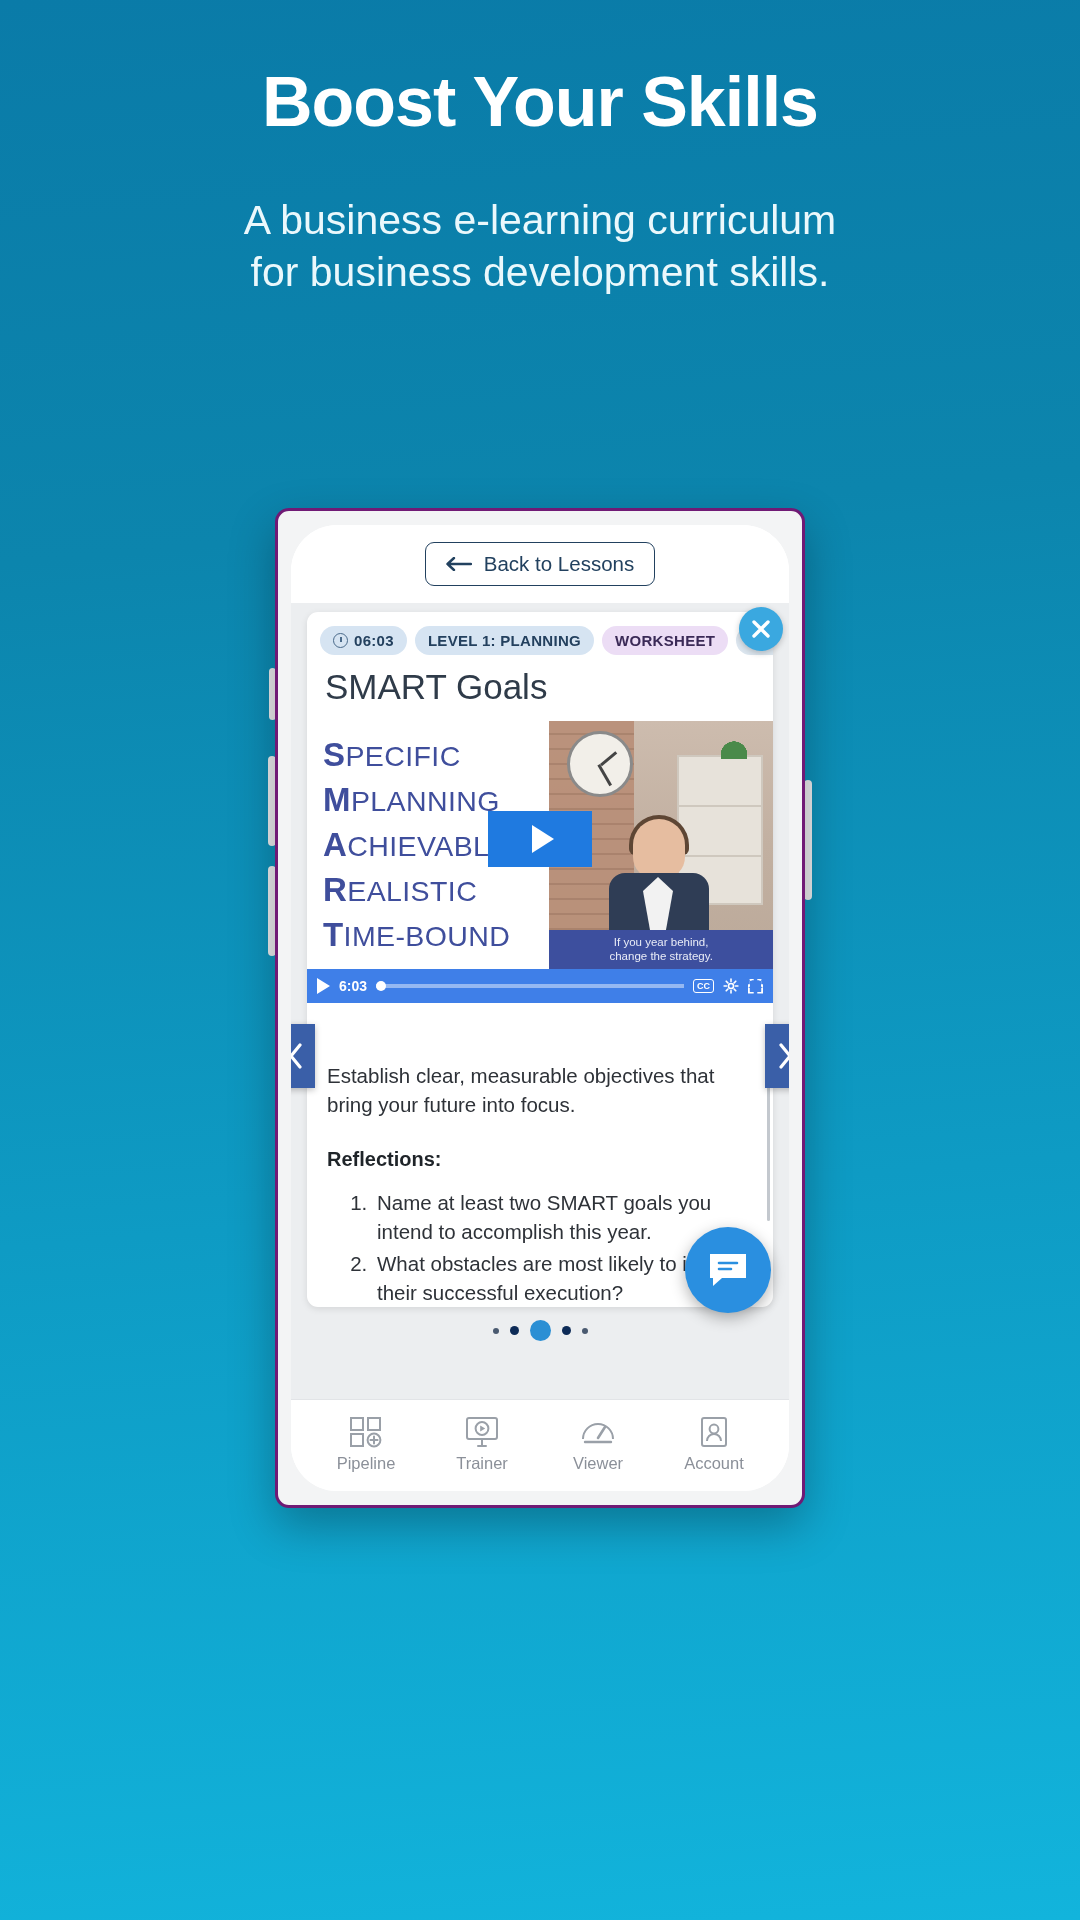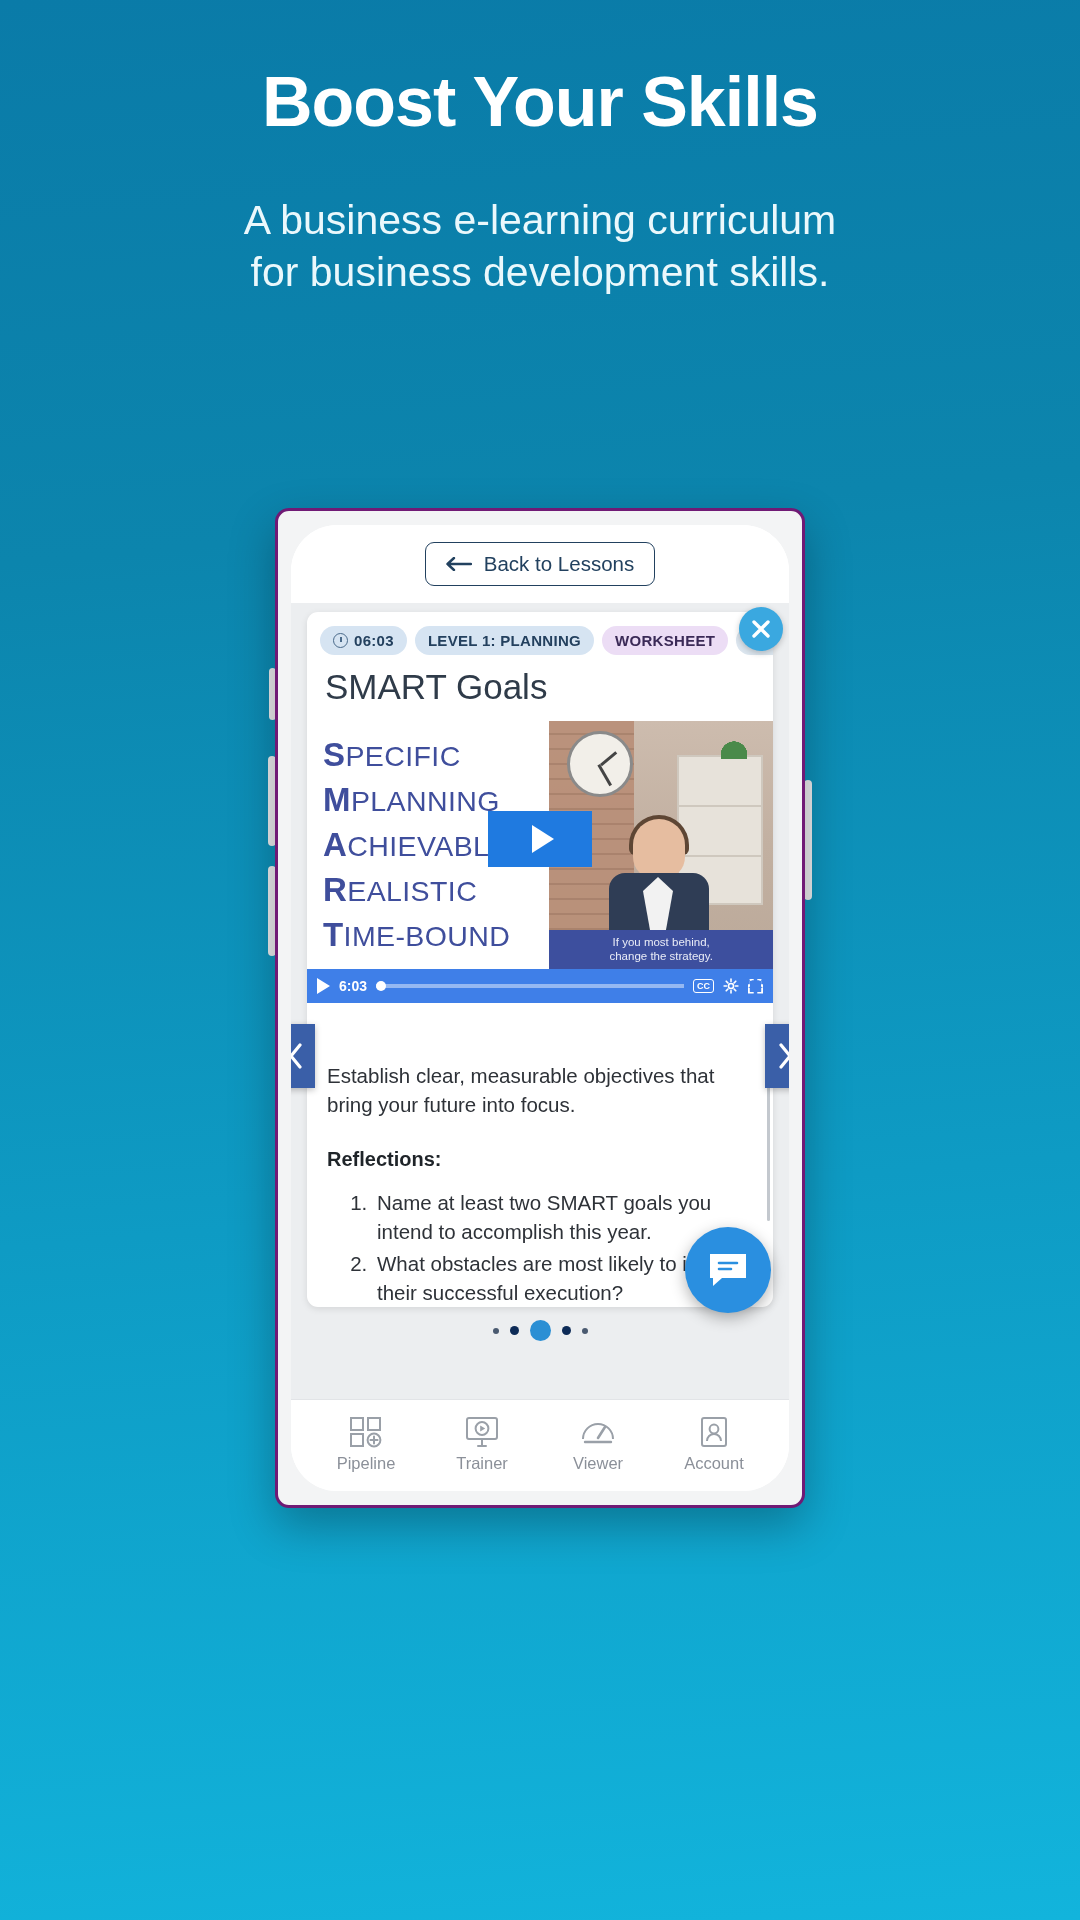--- a/index.html
+++ b/index.html
@@ -388,21 +388,21 @@
                   <i style="top:98px"></i>
               </div>
               <div class="plant"></div>
               <div class="person">
                 <div class="hair"></div>
                 <div class="head"></div>
                 <div class="body"></div>
                 <div class="shirt"></div>
               </div>
               <div class="vid-sub">
-                <div>If you most behind,</div>
+                <div>If you year behind,</div>
                 <div>change the strategy.</div>
               </div>
             </div>
 
             <div class="play-btn"></div>
 
             <div class="vcontrols">
               <div class="vc-play"></div>
               <div class="vc-time">6:03</div>
               <div class="vc-track"></div>

